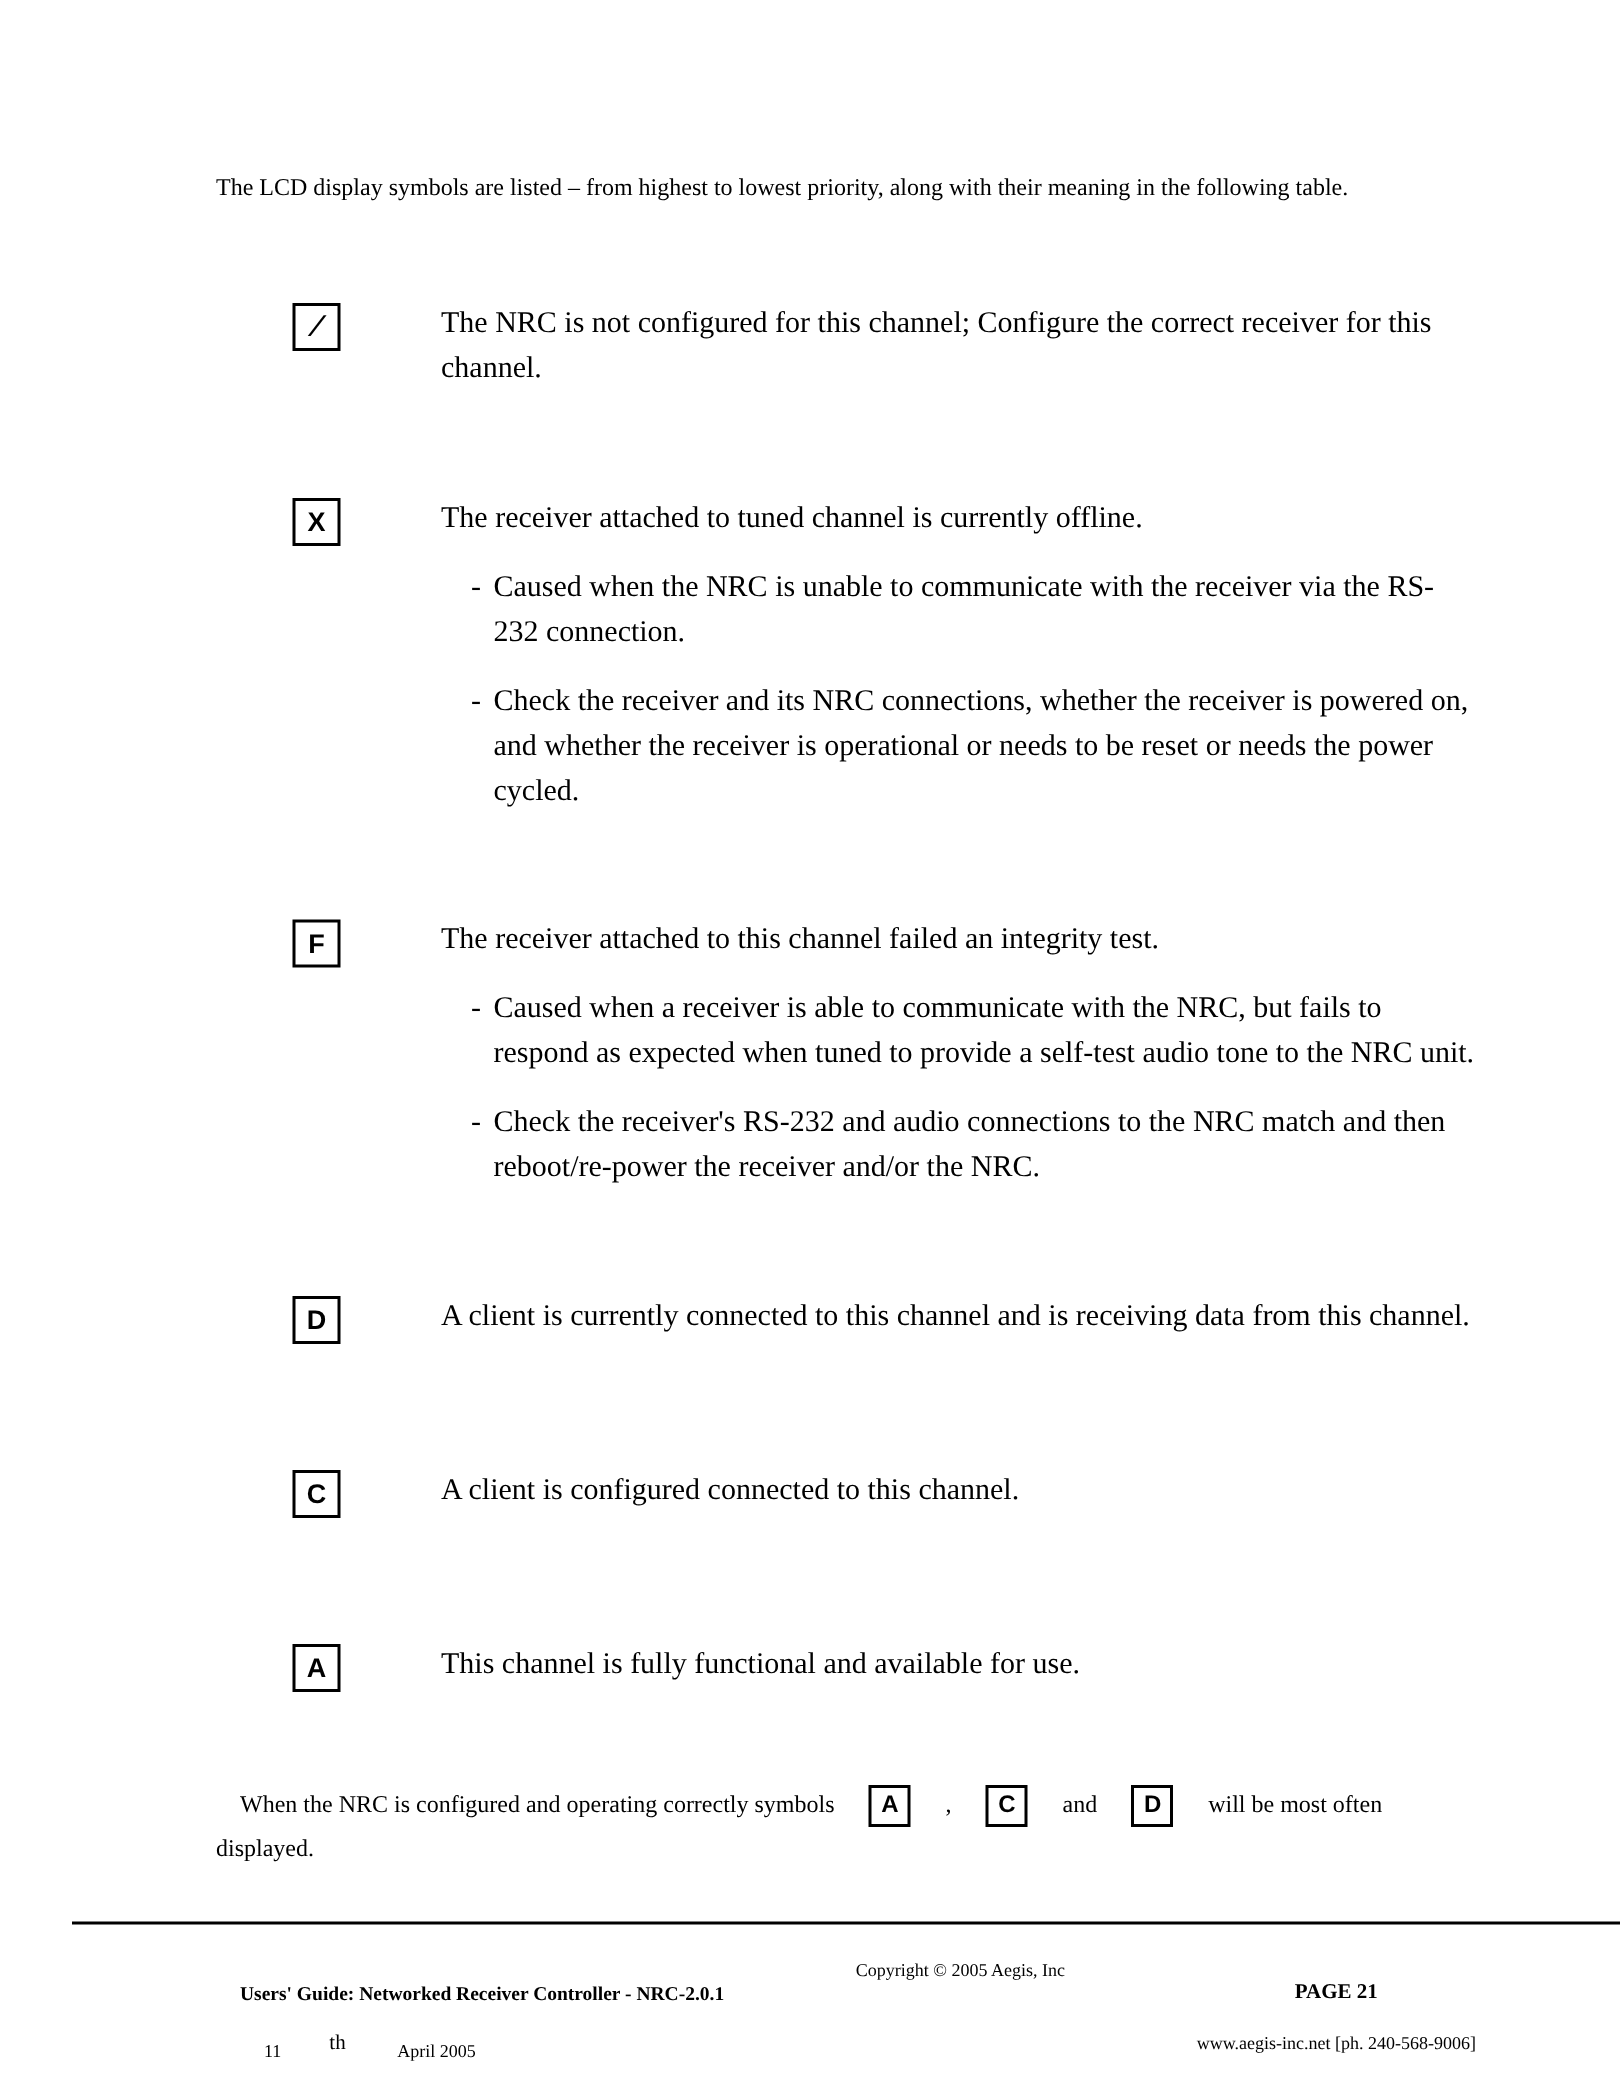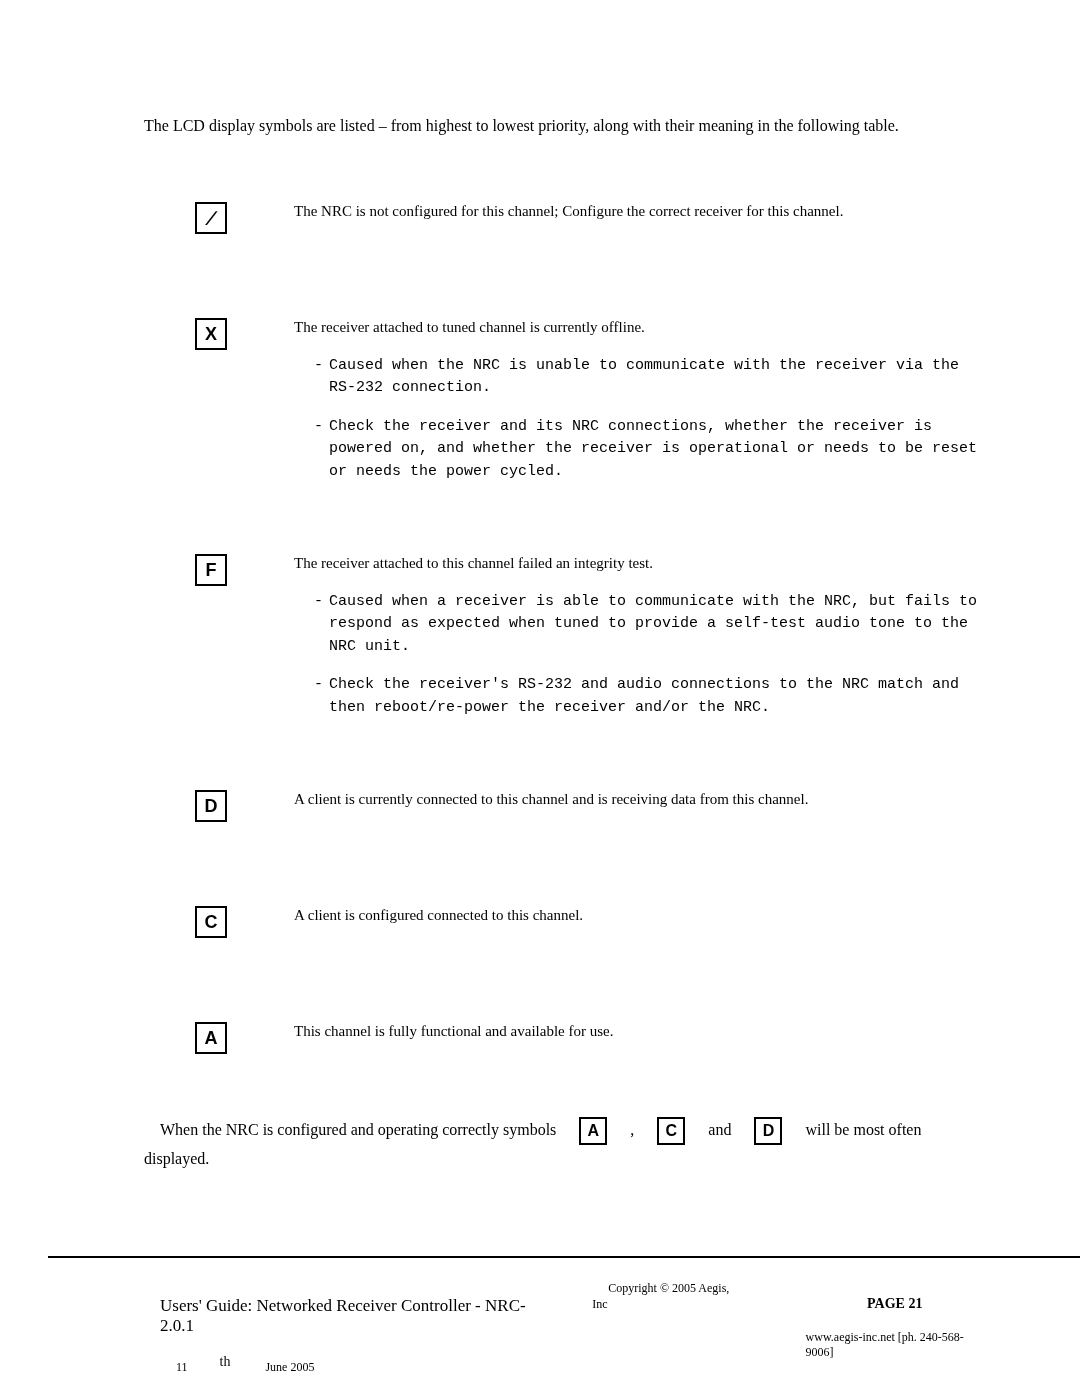--- a/index.html
+++ b/index.html
@@ -56,40 +56,39 @@
       border: 2px solid #000;
       font-size: 18px;
       font-weight: bold;
       font-family: Arial, sans-serif;
       background: #fff;
       flex-shrink: 0;
     }
 
     .description-cell {
       flex: 1;
-      font-size: 15px;
+      font-size: 20px;
       line-height: 1.5;
     }
 
     .description-cell .main-desc {
       margin-bottom: 4px;
     }
 
     .description-cell ul {
       list-style: none;
       padding-left: 20px;
       margin: 0;
     }
 
     .description-cell ul li {
       position: relative;
       padding-left: 15px;
       margin-bottom: 3px;
       line-height: 1.5;
-      font-family: Liberation Mono, monospace;
     }
 
     .description-cell ul li::before {
       content: '-';
       position: absolute;
       left: 0;
     }
 
     .bottom-paragraph {
       margin-top: 30px;
@@ -133,22 +132,22 @@
     .footer-center {
     }
 
     .footer-right {
       display: flex;
       flex-direction: column;
       align-items: center;
     }
 
     .footer-title {
-      font-weight: normal;
-      font-size: 17px;
+      font-weight: bold;
+      font-size: 13px;
     }
 
     .footer-page {
       font-weight: bold;
       font-size: 14px;
     }
 
     .footer-sub {
       font-size: 12px;
       margin-top: 2px;
@@ -238,21 +237,21 @@
     <span> and </span>
     <span class="inline-symbol">D</span>
     <span>will be most often displayed.</span>
   </p>
 </div>
 
 <div class="footer">
   <div class="footer-left">
     <span class="footer-title">Users' Guide: Networked Receiver Controller - NRC-2.0.1</span>
     <span class="footer-sub">
-      <span>11</span><sup>th</sup><span> June 2005</span>
+      <span>11</span><sup>th</sup><span> April 2005</span>
     </span>
   </div>
   <div class="footer-center">
     <span class="footer-sub">Copyright © 2005 Aegis, Inc</span>
   </div>
   <div class="footer-right">
     <span class="footer-page">PAGE 21</span>
     <span class="footer-sub">www.aegis-inc.net [ph. 240-568-9006]</span>
   </div>
 </div>

